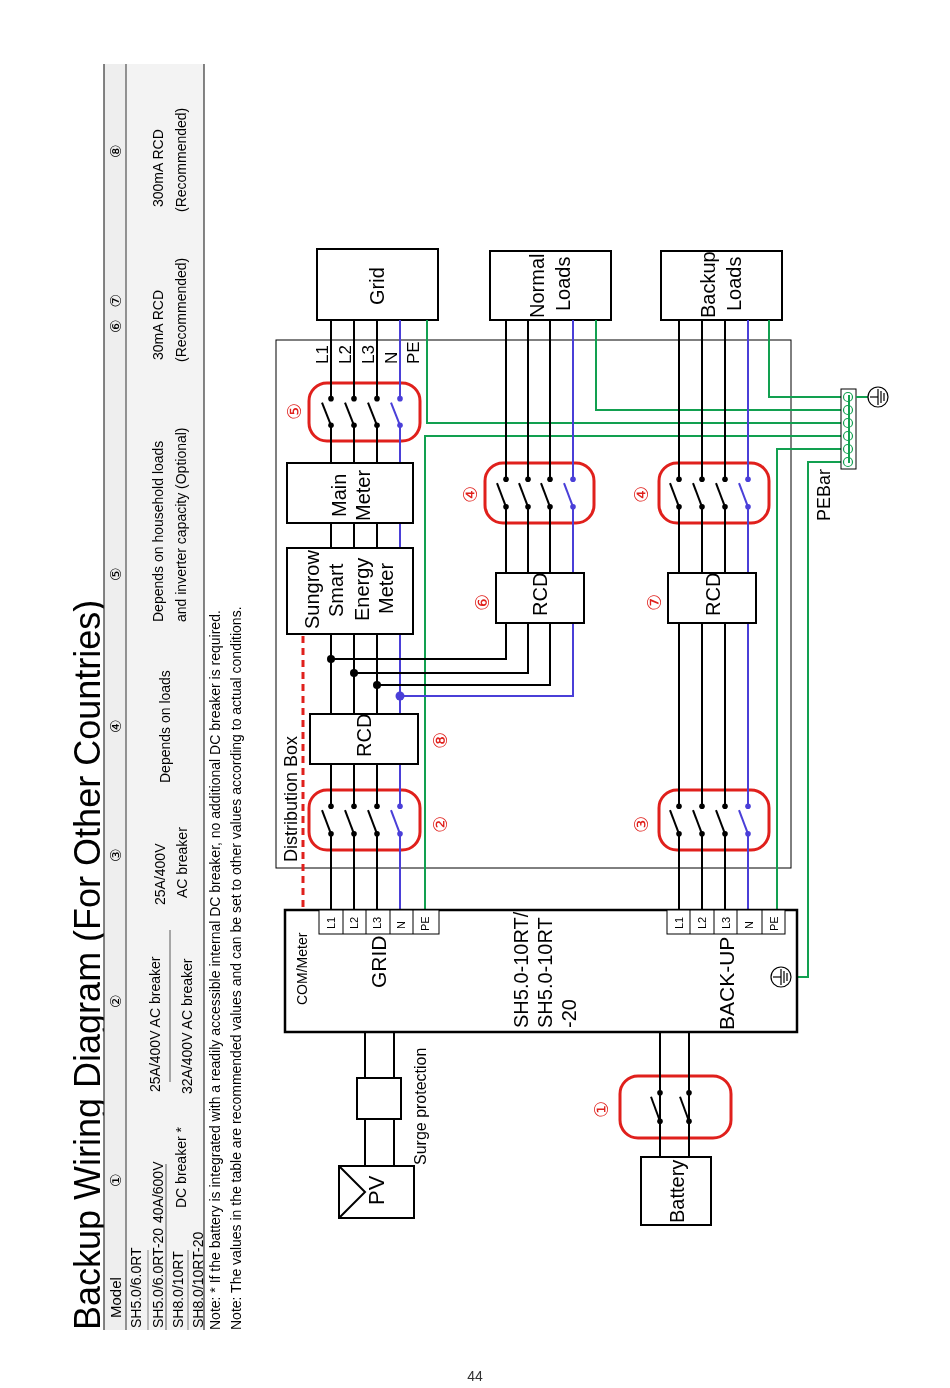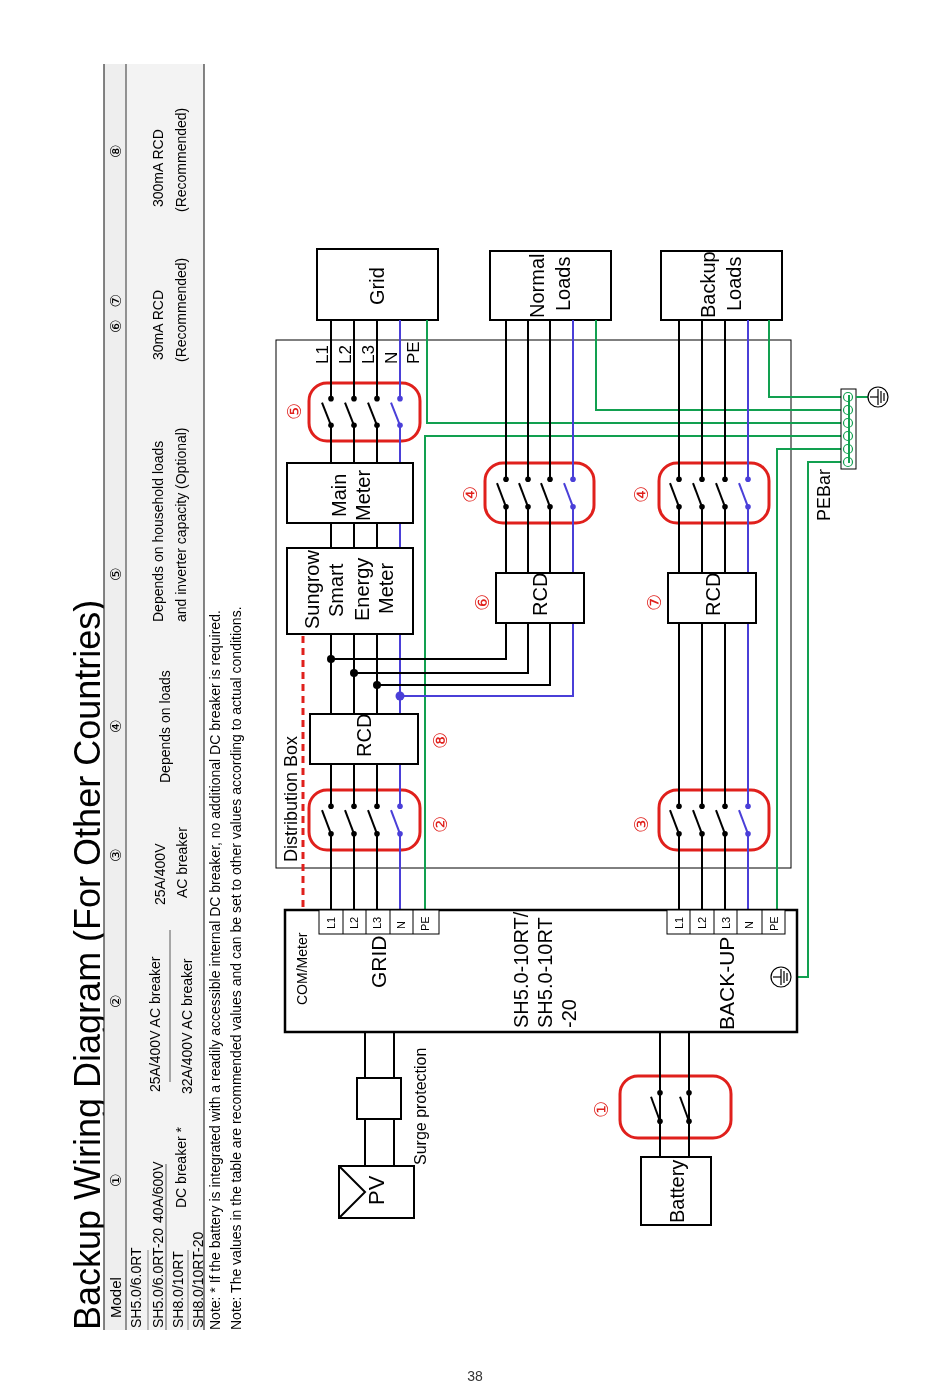--- a/index.html
+++ b/index.html
@@ -375,13 +375,13 @@
   <g stroke="#000" stroke-width="2">
     <line x1="660" y1="1032" x2="660" y2="1157"></line>
     <line x1="689" y1="1032" x2="689" y2="1157"></line>
   </g>
   <g>
     <rect x="641" y="1157" width="70" height="68" fill="#fff" stroke="#000" stroke-width="2"></rect>
     <text class="t" font-size="20" transform="translate(684,1223) rotate(-90)">Battery</text>
   </g>
 </svg>
 
-<div class="page-number">38</div>
+<div class="page-number">44</div>
 
 </body></html>

